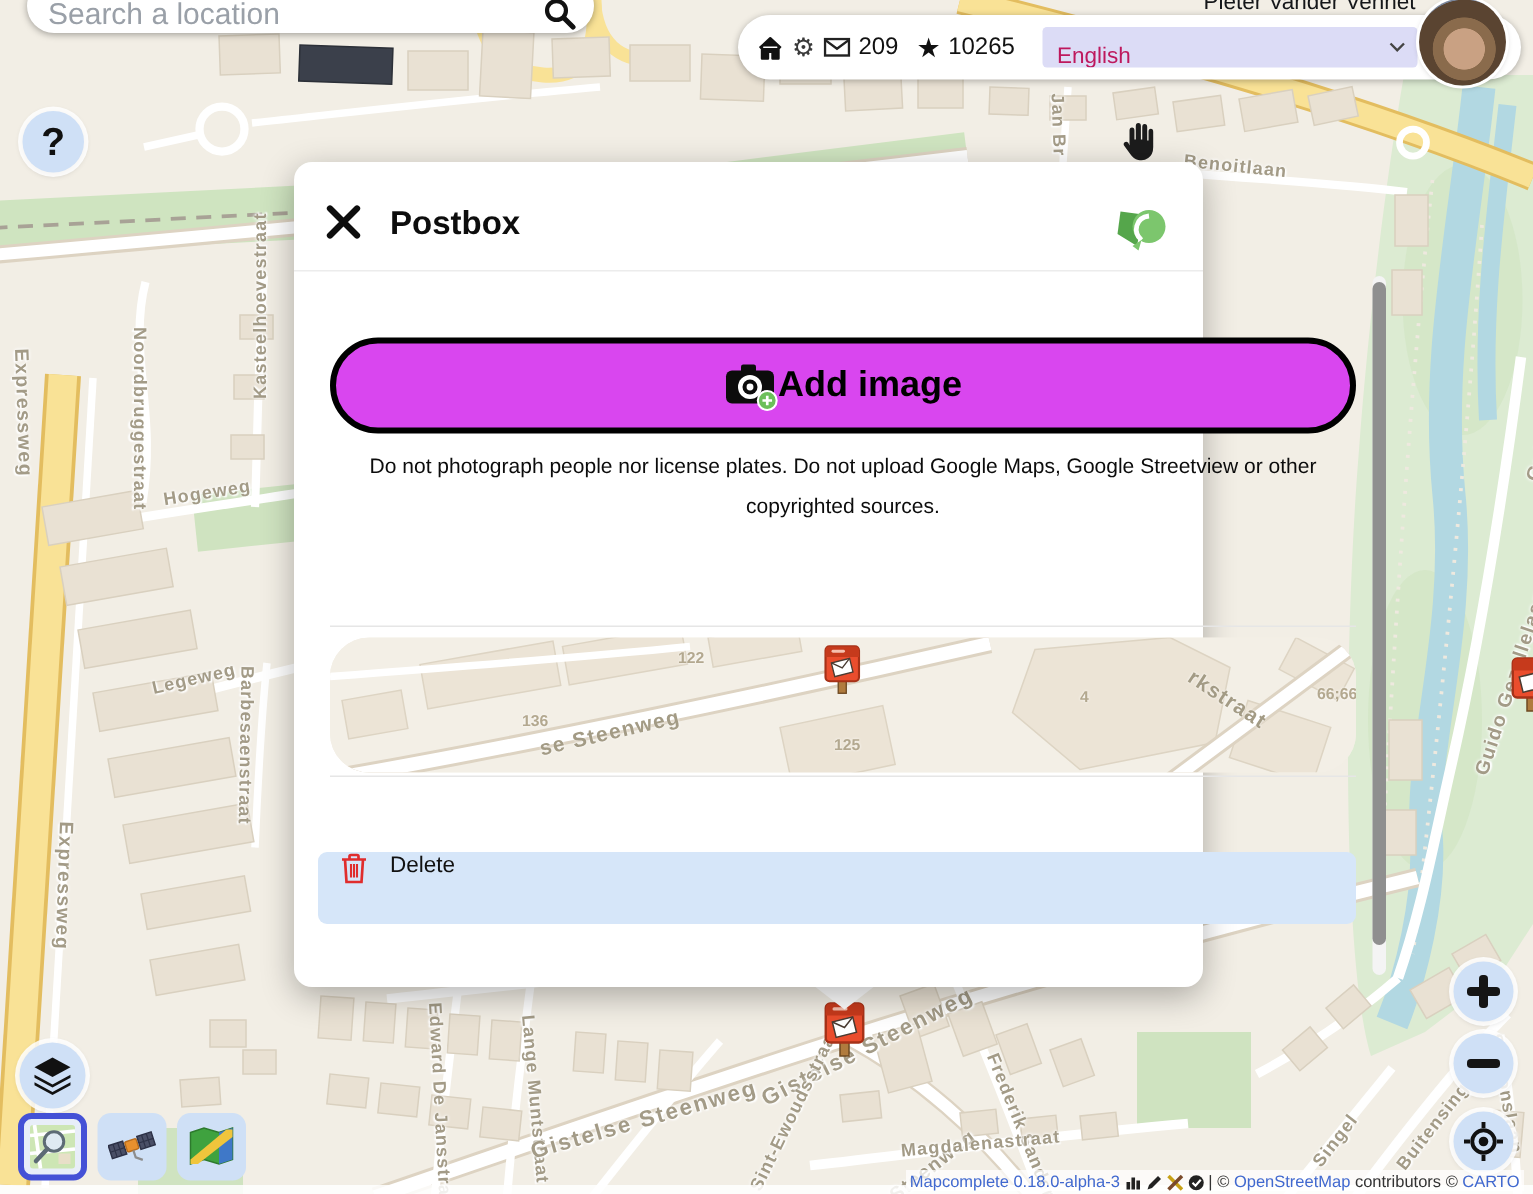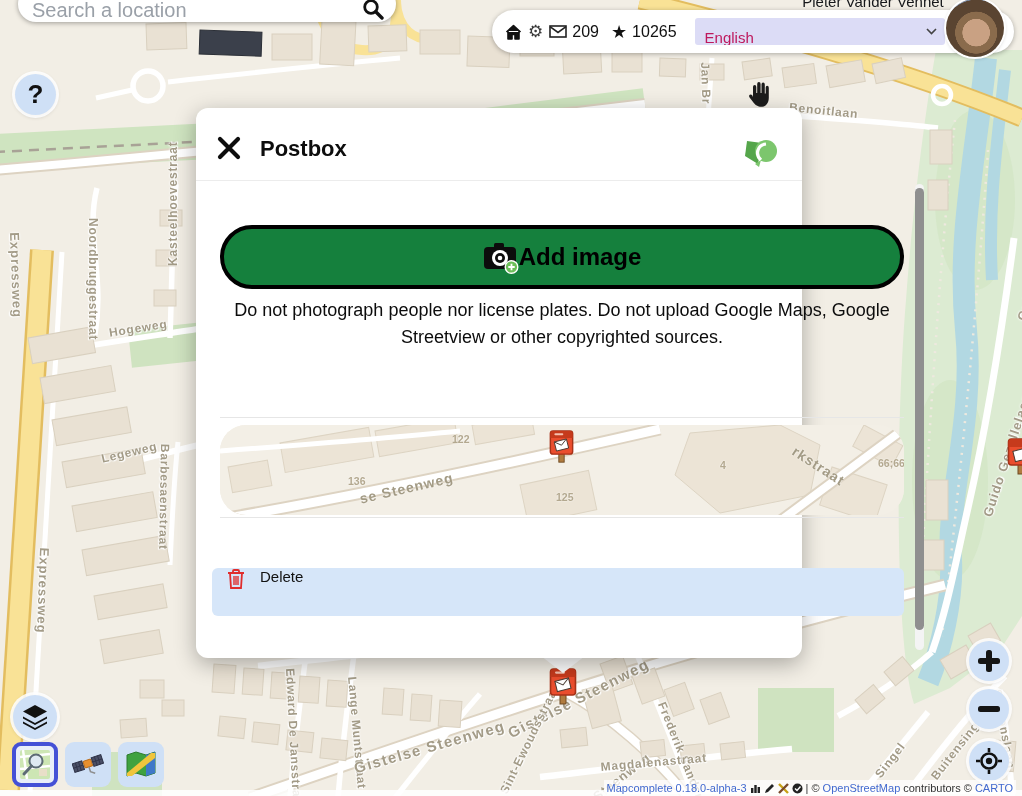--- a/index.html
+++ b/index.html
@@ -44,25 +44,25 @@
   #popup{position:absolute;left:196px;top:108px;width:606px;height:550px;background:#fff;
          border-radius:12px;box-shadow:0 6px 22px rgba(0,0,0,.3);}
   #popup-tail{position:absolute;left:541px;top:656px;width:0;height:0;
               border-left:22px solid transparent;border-right:22px solid transparent;border-top:17px solid #fff;}
   .popup-header{position:absolute;left:0;top:0;right:0;height:72px;border-bottom:1px solid #ececec;}
   #close-btn{position:absolute;left:20px;top:27px;width:26px;height:26px;cursor:pointer;background:none;border:none;padding:0;}
   #popup-title{position:absolute;left:64px;top:28px;font-size:22px;font-weight:700;color:#0d0d0d;margin:0;}
   #mc-logo{position:absolute;right:24px;top:26px;}
   .hscroll-track{position:absolute;left:719px;top:76px;width:9px;height:466px;background:#f4f4f4;border-radius:5px;}
   .hscroll-thumb{position:absolute;left:719px;top:80px;width:9px;height:442px;background:#8f8f8f;border-radius:5px;cursor:grab;}
-  #add-image-btn{position:absolute;left:24px;top:117px;width:684px;height:64px;background:#15803d;
+  #add-image-btn{position:absolute;left:24px;top:117px;width:684px;height:64px;background:#d946ef;
                  border:4px solid #000;border-radius:34px;display:flex;align-items:center;justify-content:center;
                  gap:0;cursor:pointer;}
   #add-image-label{font-size:24px;font-weight:700;color:#000;}
-  #img-notice{position:absolute;left:36px;top:189px;width:660px;text-align:center;font-size:18px;
+  #img-notice{position:absolute;left:36px;top:189px;width:660px;text-align:center;font-size:14px;
               line-height:27px;color:#0c0c0c;margin:0;}
   #license-row{position:absolute;left:24px;top:242px;height:30px;display:flex;align-items:center;}
   #license-prefix{font-size:17px;color:#0c0c0c;margin-right:5px;}
   #license-select{appearance:none;-webkit-appearance:none;border:none;background:#dcdcf6;border-radius:3px;
                   width:271px;height:28px;font:15px "Liberation Sans",sans-serif;color:#1c1c1c;
                   padding:0 24px 0 9px;cursor:pointer;}
   .popup-hr{position:absolute;left:24px;width:684px;border:none;border-top:1px solid #e6e6e6;margin:0;}
   #minimap{position:absolute;left:24px;top:317px;width:684px;height:90px;border-radius:26px;overflow:hidden;
            background:#f3efe6;}
   .mmlabel{position:absolute;color:#b3a88f;font-size:10.5px;font-weight:600;white-space:nowrap;

